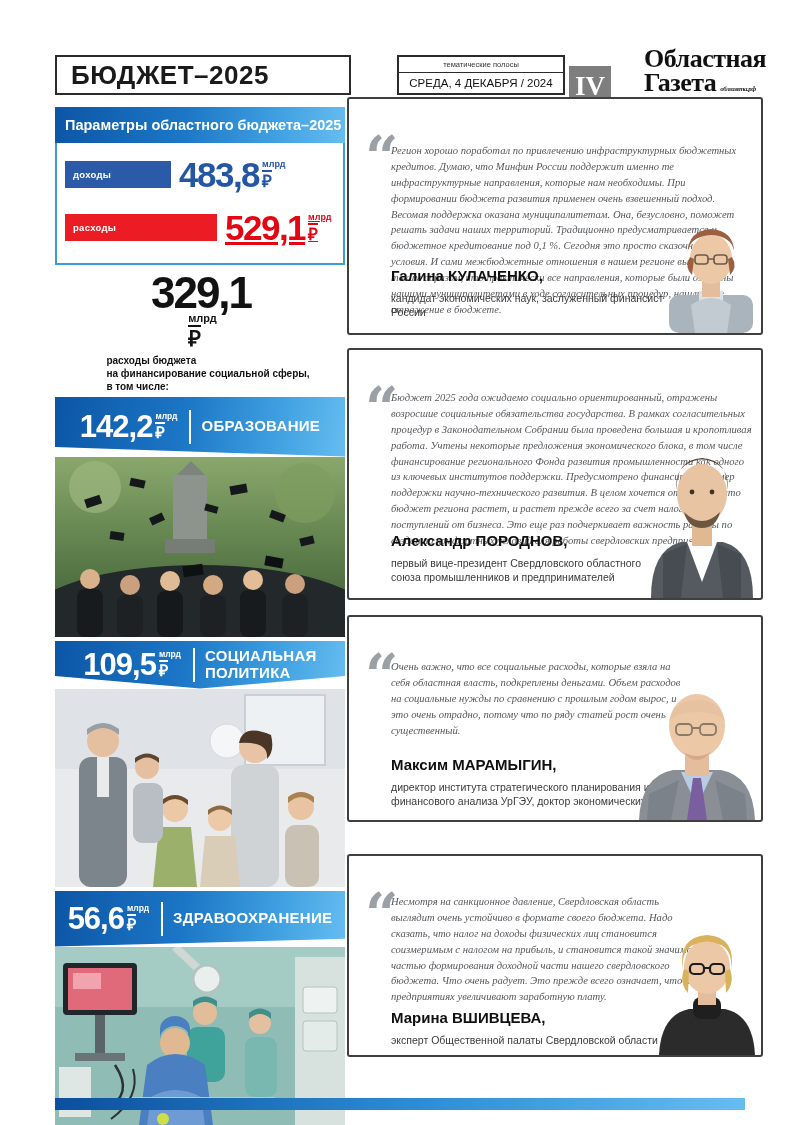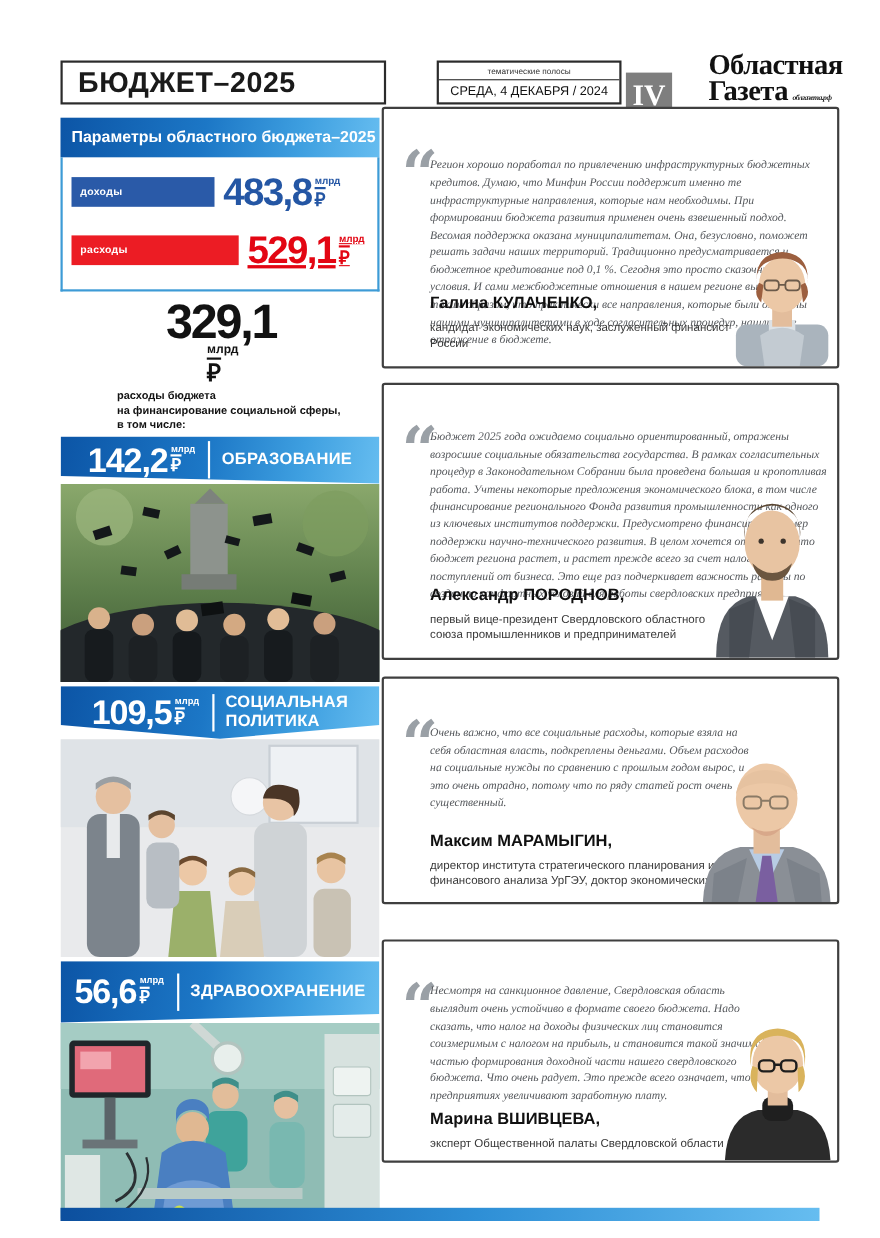--- a/index.html
+++ b/index.html
@@ -27,21 +27,21 @@
   
   .leftcol{position:absolute;left:55px;top:107px;width:290px;}
   .blue-grad{background:linear-gradient(100deg,#0c55a6 0%,#1c77c6 45%,#3e9fe0 75%,#66bdf0 100%);}
   .params-header{height:36px;display:flex;align-items:center;padding-left:10px;box-sizing:border-box;}
   .params-header .t{color:#fff;font-weight:bold;font-size:14.5px;}
   .params-body{border:2px solid #3d9bd6;border-top:none;height:122px;box-sizing:border-box;
     padding:14px 8px 0 8px;}
   .bar-row{display:flex;align-items:center;margin-bottom:18px;}
   .hbar{height:27px;display:flex;align-items:center;padding-left:8px;box-sizing:border-box;}
   .hbar .lbl{color:#fff;font-weight:bold;font-size:9.5px;letter-spacing:.3px;}
-  .bar-blue{width:130px;background:#2a5aa8;}
+  .bar-blue{width:106px;background:#2a5aa8;}
   .bar-red{width:152px;background:#ec1c24;}
   .bigval{font-weight:bold;font-size:35px;letter-spacing:-1.5px;margin-left:8px;line-height:1;}
   .val-blue{color:#2456a4;}
   .val-red{color:#e30613;text-decoration:underline;}
   .unit{display:inline-flex;flex-direction:column;align-items:flex-start;line-height:1;
     margin-left:3px;vertical-align:top;}
   .unit .mlrd{font-size:9px;font-weight:bold;}
   .unit .rub{font-size:17px;font-weight:bold;border-top:2px solid currentColor;padding-top:1px;margin-top:1px;}
   .social-row{display:flex;align-items:center;margin-top:8px;padding-left:2px;flex-direction:column;}
   .social-val{font-weight:bold;font-size:44px;letter-spacing:-2px;color:#121212;line-height:.9;}
@@ -53,21 +53,21 @@
   .cat{margin-top:4px;}
   .cat-header{position:relative;display:flex;align-items:center;justify-content:center;
     color:#fff;}
   .cat-header .num{font-weight:bold;font-size:31px;letter-spacing:-1px;line-height:1;}
   .cat-header .unit{color:#fff;}
   .cat-header .unit .mlrd{font-size:8.5px;}
   .cat-header .unit .rub{font-size:16px;}
   .cat-header .sep{width:2px;background:#fff;height:34px;margin:0 10px 0 12px;}
   .cat-header .lbl{font-weight:bold;font-size:15px;letter-spacing:.3px;white-space:pre-line;line-height:1.1;}
   .cat-photo{width:290px;display:block;}
-  #cat-edu .cat-header{height:43px;clip-path:polygon(0 0,100% 0,100% 100%,0 84%);}
+  #cat-edu .cat-header{height:60px;clip-path:polygon(0 0,100% 0,100% 100%,0 84%);}
   #cat-soc .cat-header{height:48px;clip-path:polygon(0 0,100% 0,100% 74%,50% 100%,0 74%);}
   #cat-health .cat-header{height:56px;clip-path:polygon(0 0,100% 0,100% 86%,0 100%);}
 
   
   .rightcol{position:absolute;left:347px;top:97px;width:416px;}
   .qcard{position:relative;border:2px solid #3f3f3f;border-radius:3px;background:#fff;
     box-sizing:border-box;overflow:hidden;}
   #q1{height:238px;margin-bottom:13px;}
   #q2{height:252px;margin-bottom:15px;}
   #q3{height:207px;margin-bottom:32px;}

